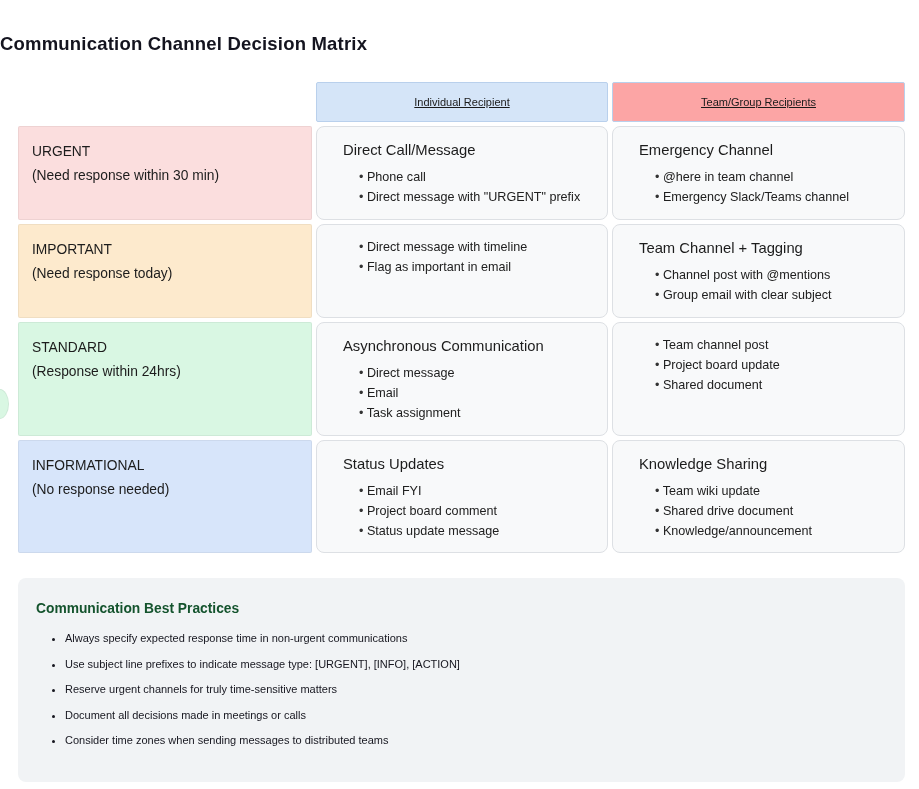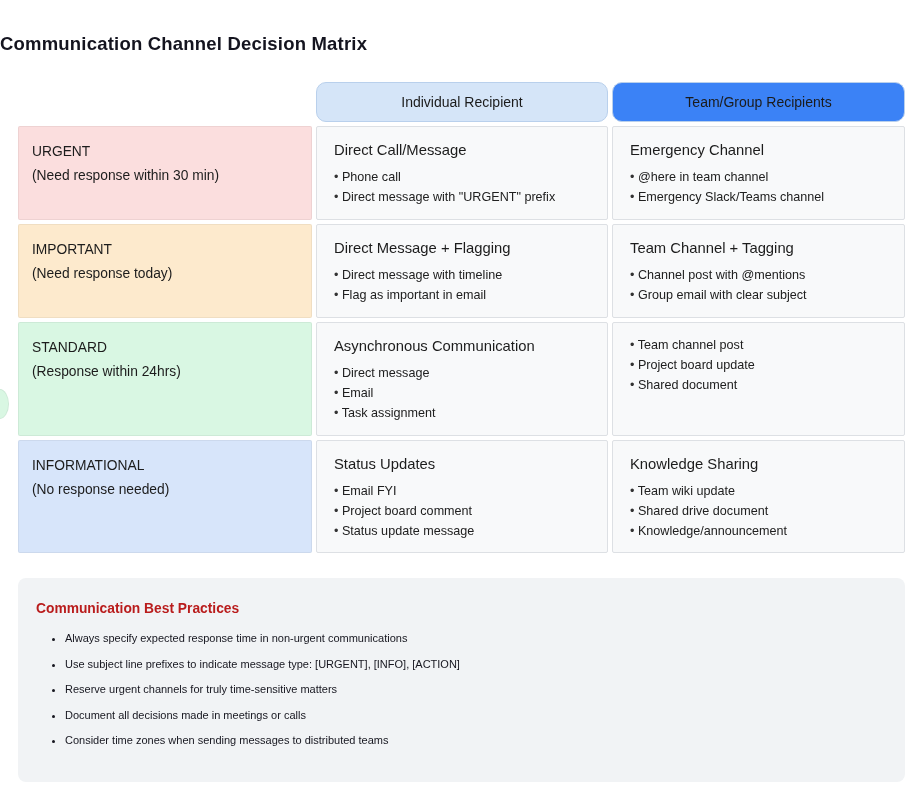--- a/index.html
+++ b/index.html
@@ -14,63 +14,63 @@
 
   .matrix {
     position:absolute; left:18px; top:82px; width:887px;
     display:grid;
     grid-template-columns:294px 292px 293px;
     grid-template-rows:40px 94px 94px 114px 113px;
     gap:4px;
   }
   .corner { background:transparent; }
   .colhead {
-    border:1px solid #b9d0ec; border-radius:10px;
+    border:1px solid #b9d0ec; border-radius:2px;
     display:flex; align-items:center; justify-content:center;
-    font-size:14px; color:#1b1b1b; box-sizing:border-box;
+    font-size:11px; color:#1b1b1b; box-sizing:border-box;text-decoration:underline;
   }
   .rowhead {
     box-sizing:border-box; padding:13px 13px; border-radius:2px;
     border:1px solid rgba(0,0,0,0.05);
     font-size:13.8px; line-height:24px; color:#1c1c1c;
   }
   .rowhead span { display:block; }
   .cell {
     box-sizing:border-box; background:#f8f9fa; border:1px solid #dde0e4;
-    border-radius:2px; padding:12px 17px;
+    border-radius:8px; padding:12px 26px;
   }
   .cell-title { font-size:14.8px; color:#1c1c1c; margin:3px 0 9px 0; }
-  .cell-bullet { font-size:12.6px; line-height:20px; color:#202020; }
+  .cell-bullet { font-size:12.6px; line-height:20px; color:#202020;margin-left:16px; }
   .cell-bullet::before { content:"• "; color:#333; }
 
   .panel {
     position:absolute; left:18px; top:578px; width:887px; height:204px;
     box-sizing:border-box; border-radius:8px; padding:23px 18px;
   }
-  .panel-title { font-weight:bold; font-size:13.8px; color:#b91c1c; margin:0 0 16px 0; }
+  .panel-title { font-weight:bold; font-size:13.8px; color:#14532d; margin:0 0 16px 0; }
   .panel-list { margin:0; padding:0 0 0 29px; list-style:disc; }
   .panel-list li { font-size:11px; color:#16161f; margin-bottom:13.5px; }
 
   .edge-artifact {
     position:absolute; left:-10px; top:389px; width:19px; height:30px;
     border-radius:50%; border:1px solid rgba(0,0,0,0.05); box-sizing:border-box;
   }
 </style>
 </head>
 <body>
 
 <div class="canvas">
 
   <div class="page-title">Communication Channel Decision Matrix</div>
 
   <div class="matrix">
 
     <div class="corner"></div>
     <div class="colhead" style="background-color: rgb(213, 229, 248);">Individual Recipient</div>
-    <div class="colhead" style="background-color: #3b82f6;">Team/Group Recipients</div>
+    <div class="colhead" style="background-color: #fca5a5;">Team/Group Recipients</div>
 
     <div class="rowhead" style="background-color: rgb(251, 222, 222);">
       <span>URGENT</span>
       <span>(Need response within 30 min)</span>
     </div>
     <div class="cell">
       <div class="cell-title">Direct Call/Message</div>
       <div class="cell-bullet">Phone call</div>
       <div class="cell-bullet">Direct message with "URGENT" prefix</div>
     </div>
@@ -78,21 +78,20 @@
       <div class="cell-title">Emergency Channel</div>
       <div class="cell-bullet">@here in team channel</div>
       <div class="cell-bullet">Emergency Slack/Teams channel</div>
     </div>
 
     <div class="rowhead" style="background-color: rgb(253, 234, 205);">
       <span>IMPORTANT</span>
       <span>(Need response today)</span>
     </div>
     <div class="cell">
-      <div class="cell-title">Direct Message + Flagging</div>
       <div class="cell-bullet">Direct message with timeline</div>
       <div class="cell-bullet">Flag as important in email</div>
     </div>
     <div class="cell">
       <div class="cell-title">Team Channel + Tagging</div>
       <div class="cell-bullet">Channel post with @mentions</div>
       <div class="cell-bullet">Group email with clear subject</div>
     </div>
 
     <div class="rowhead" style="background-color: rgb(217, 247, 227);">

